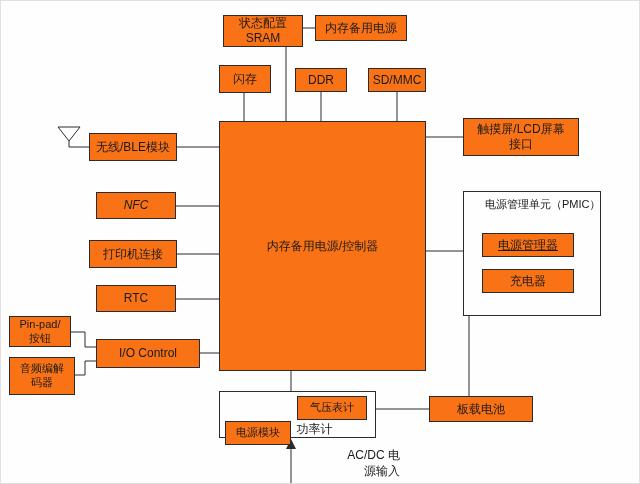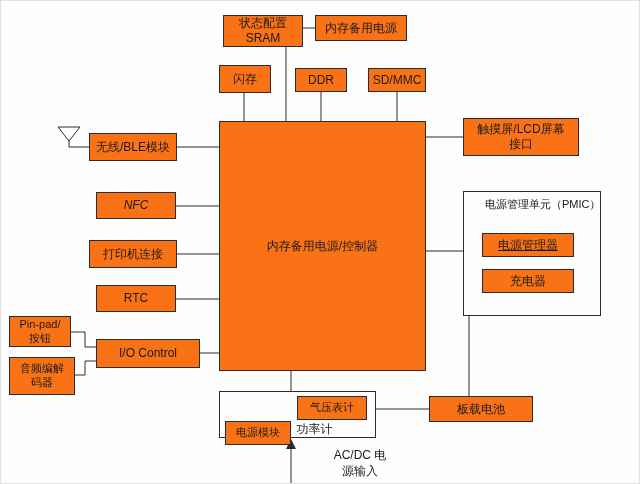--- a/index.html
+++ b/index.html
@@ -47,21 +47,21 @@
   #lcd           { left:462px; top:117px; width:116px; height:38px; }
   #pmic          { left:462px; top:190px; width:138px; height:125px; background:transparent; }
   #pmic-title    { left:467px; top:196px; width:130px; font-size:11px; text-align:left; }
   #power-manager { left:481px; top:232px; width:92px;  height:24px;text-decoration:underline; }
   #charger       { left:481px; top:268px; width:92px;  height:24px; }
   #power-meter   { left:218px; top:390px; width:157px; height:47px; background:transparent; }
   #power-module  { left:224px; top:395px; width:66px;  height:24px; font-size:11px;margin-top:25px; }
   #barometer     { left:296px; top:395px; width:70px;  height:24px; font-size:11px; }
   #power-meter-label { left:218px; top:421px; width:157px; text-align:center; }
   #battery       { left:428px; top:395px; width:104px;  height:26px; }
-  #acdc-label    { left:302px; top:447px; width:80px;  text-align:center; }
+  #acdc-label    { left:302px; top:447px; width:80px;  text-align:right; }
 </style>
 </head>
 <body>
 
 <div id="stage">
 
   <svg class="wires" viewBox="0 0 640 484" xmlns="http://www.w3.org/2000/svg">
     <g stroke="#2b2b2b" stroke-width="1" fill="none">
 
       <path d="M285,46 V120"></path>

